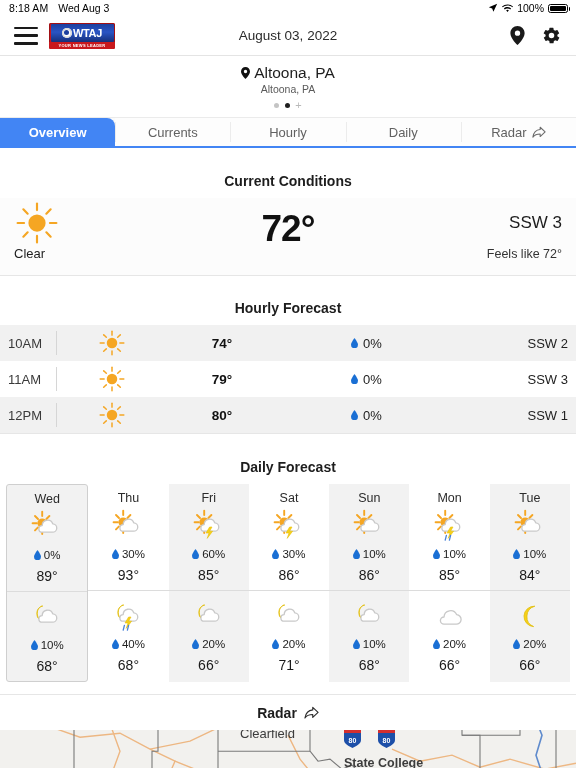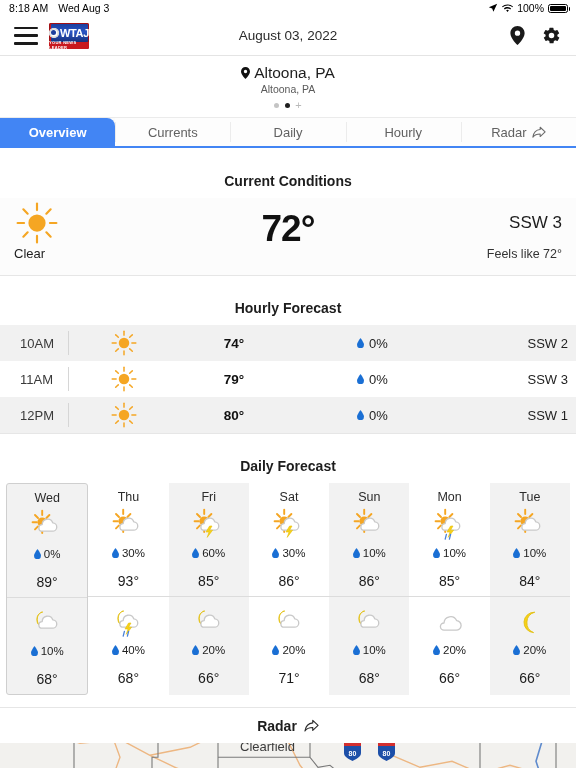--- a/index.html
+++ b/index.html
@@ -35,21 +35,21 @@
 
   
   .navbar {
     height: 40px; flex: 0 0 40px;
     display: flex; align-items: center; padding: 0 14px;
     background: #fff; border-bottom: 1px solid #e4e4e4; position: relative;
   }
   .hamburger { width: 24px; height: 18px; display: flex; flex-direction: column; justify-content: space-between; cursor: pointer; }
   .hamburger span { display: block; height: 2.6px; background: #1a1a1a; border-radius: 1px; }
   .logo {
-    margin-left: 11px; width: 40px; height: 26px; border-radius: 2px;
+    margin-left: 11px; width: 66px; height: 26px; border-radius: 2px;
     background: linear-gradient(#c8181d 0%, #c8181d 100%);
     display: flex; flex-direction: column; align-items: stretch; overflow: hidden;
     box-shadow: 0 0 0 1px #a01015 inset;
   }
   .logo-main {
     flex: 1 1 auto; background: linear-gradient(#1d3f9e 0%, #2a54c4 45%, #16307a 100%);
     display: flex; align-items: center; justify-content: center; gap: 1px;
     margin: 1.5px 1.5px 0 1.5px; border-radius: 1px;
   }
   .logo-eye {
@@ -117,21 +117,21 @@
   .cc-left { width: 150px; display: flex; flex-direction: column; align-items: flex-start; justify-content: space-between; }
   .cc-mid { flex: 1 1 auto; display:flex; align-items:flex-start; justify-content:center; padding-top: 8px; }
   .cc-temp { font-size: 37px; font-weight: 700; color: #111; letter-spacing: -1px; }
   .cc-right { width: 150px; display: flex; flex-direction: column; align-items: flex-end; justify-content: space-between; }
   .cc-wind { font-size: 17px; color: #1d1d1d; padding-top: 13px; }
   .cc-feels { font-size: 12.5px; color: #333; text-align: right; }
   .cc-cond { font-size: 13px; color: #1d1d1d; }
 
   
   .hourly-row {
-    height: 36px; display: flex; align-items: center; font-size: 13px; color: #222; padding-left: 12px;
+    height: 36px; display: flex; align-items: center; font-size: 13px; color: #222;
   }
   .hourly-row.alt { background: #f1f1f1; }
   .hr-time { width: 56px; padding-left: 8px; color: #3a3a3a; font-size: 13px; }
   .hr-divider { width: 1px; align-self: stretch; background: #d6d6d6; margin: 6px 0; }
   .hr-icon { width: 110px; display: flex; justify-content: center; }
   .hr-temp { width: 110px; text-align: center; font-weight: 700; font-size: 13.5px; color: #111; }
   .hr-precip { flex: 1 1 auto; display: flex; align-items: center; justify-content: center; gap: 5px; font-size: 13px; color: #222; }
   .hr-wind { width: 120px; text-align: right; padding-right: 8px; font-size: 13px; color: #222; }
 
   
@@ -139,21 +139,21 @@
   .day-card {
     flex: 1 1 0; background: #fff; display: flex; flex-direction: column; align-items: center;
   }
   .day-card.shade { background: #f2f2f2; }
   .day-card.selected { border: 1px solid #cfcfcf; border-radius: 3px; background: #f2f2f2; }
   .day-name { font-size: 12.5px; color: #2b2b2b; padding: 7px 0 4px; }
   .day-block { display: flex; flex-direction: column; align-items: center; width: 100%; padding-bottom: 7px; }
   .day-block.night { border-top: 1px solid #dcdcdc; padding-top: 8px; }
   .day-icon { height: 36px; display: flex; align-items: center; justify-content: center; }
   .precip { display: flex; align-items: center; gap: 3px; font-size: 11.5px; color: #222; margin-top: 3px; }
-  .day-temp { font-size: 14px; color: #1a1a1a; margin-top: 14px; }
+  .day-temp { font-size: 14px; color: #1a1a1a; margin-top: 7px; }
 
   .drop { width: 7px; height: 10px; display:inline-block; }
 
   
   .radar-head {
     display:flex; align-items:center; justify-content:center; gap: 7px;
     padding: 10px 0 9px; font-size: 14px; font-weight: 600; color:#1d1d1d;
     border-top: 1px solid #e6e6e6;
   }
   .map { flex: 1 1 auto; position: relative; background: #f2f1ee; overflow: hidden; }
@@ -226,24 +226,24 @@
   </div>
 
   <div class="tabs">
     <div class="tab active">
         <span>Overview</span>
       </div>
     <div class="tab">
         <span>Currents</span>
       </div>
     <div class="tab">
+        <span>Hourly</span>
+      </div>
+    <div class="tab">
         <span>Daily</span>
-      </div>
-    <div class="tab">
-        <span>Hourly</span>
       </div>
     <div class="tab tab-radar">
       <span>Radar</span>
       <svg width="14" height="13" viewBox="0 0 24 22">
           <path d="M14 2v4C6 6.6 2.6 12 1.5 19c2.6-3.8 6-5.6 12.5-5.6V18l8.5-8z" fill="none" stroke="#6b6b6b" stroke-width="1.8" stroke-linejoin="round"></path>
         </svg>
     </div>
   </div>
 
   <div class="body">

